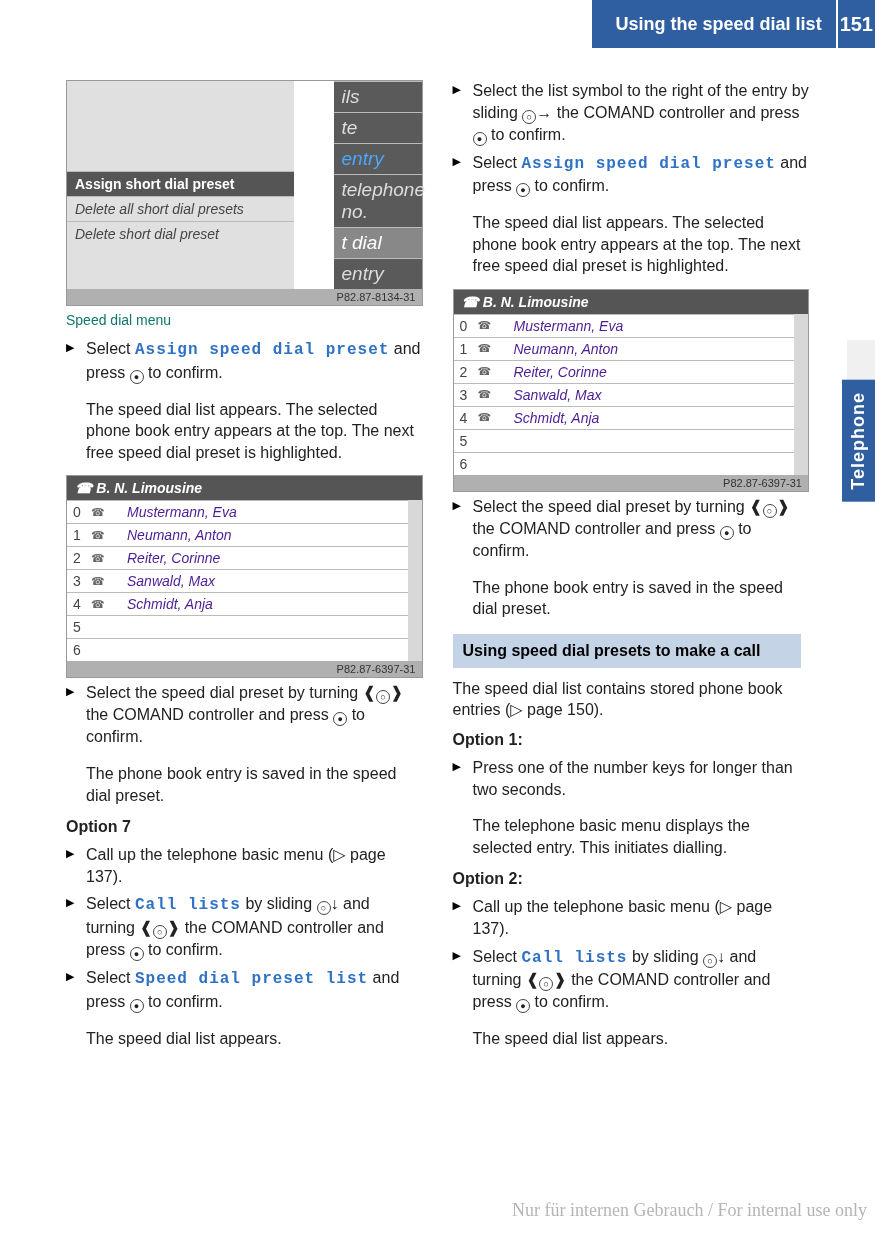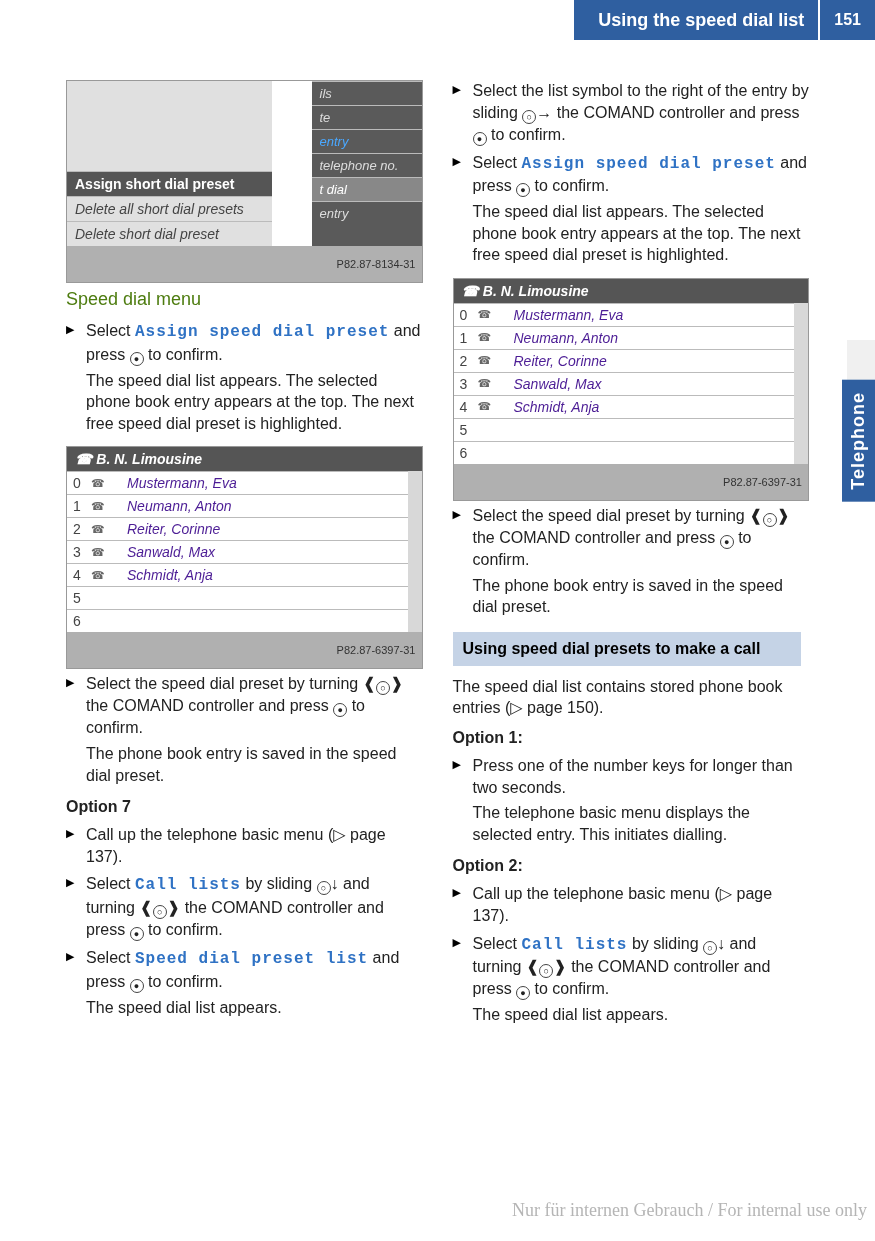--- a/index.html
+++ b/index.html
@@ -10,37 +10,37 @@
     font-family: Arial, Helvetica, sans-serif;
     font-size: 16px;
     color: #222;
     position: relative;
   }
   .header-bar {
     position: absolute;
     top: 0; right: 0;
     display: flex;
     align-items: stretch;
-    height: 40px;
+    height: 48px;
   }
   .header-title {
     background: #2f5fa0;
     color: #fff;
     font-weight: bold;
     font-size: 18px;
     padding: 8px 14px 8px 24px;
     display: flex;
     align-items: center;
   }
   .page-num {
     background: #2f5fa0;
     color: #fff;
     font-weight: bold;
-    font-size: 16px;
-    padding: 8px 14px;
+    font-size: 20px;
+    padding: 8px 2px;
     border-left: 2px solid #fff;
     display: flex;
     align-items: center;
   }
   .side-tab {
     position: absolute;
     right: 0;
     top: 380px;
     background: #2f5fa0;
     color: #fff;
@@ -72,50 +72,50 @@
     width: 100%;
     border: 1px solid #999;
     font-style: italic;
     font-size: 14px;
     color: #444;
     margin-bottom: 4px;
     background: #fff;
   }
   .ss1-top { display: flex; }
   .ss1-left { flex: 1; background: #e0e0e0; }
-  .ss1-right { width: 110px; background: #5a5a5a; color: #ddd; font-style: italic; font-size: 13px; margin-left: 40px; }
+  .ss1-right { width: 88px; background: #5a5a5a; color: #ddd; font-style: italic; font-size: 19px; margin-left: 40px; }
   .ss1-left .row, .ss1-right .right-row { padding: 4px 8px; border-top: 1px solid #bbb; }
   .ss1-left .row.hl { background: #555; color: #fff; font-weight: bold; font-style: normal; }
   .ss1-left .blankrows { height: 90px; }
   .ss1-right .right-row.blue { color: #4aa8ff; }
   .ss1-right .right-row.hl { background: #888; color: #ffffff; }
   .ss-footer {
     background: #b0b0b0;
     color: #333;
     font-size: 11px;
     text-align: right;
-    padding: 12px 6px;
+    padding: 2px 6px;
     font-style: normal;
   }
-  .ss-caption { font-size: 18px; color: #4d7c0f; margin: 6px 0 10px 0; }
+  .ss-caption { font-size: 14px; color: #0f766e; margin: 6px 0 10px 0; }
   .step-list { list-style: none; padding: 0; margin: 0 0 12px 0; }
   .step-list > li {
     position: relative;
     padding-left: 20px;
     margin-bottom: 6px;
     line-height: 1.35;
   }
   .step-list > li::before {
     content: "▶";
     position: absolute;
     left: 0; top: 2px;
     font-size: 11px;
     color: #000;
   }
-  .follow { display: block; margin-top: 4px; }
+  .follow { display: block; margin-top: 15px; }
   .menu-term {
     font-family: Liberation Mono, monospace;
     color: #2f72c4;
     font-weight: bold;
     letter-spacing: 1px;
   }
   .glyph {
     display: inline-block;
     border: 1px solid #444;
     border-radius: 50%;

